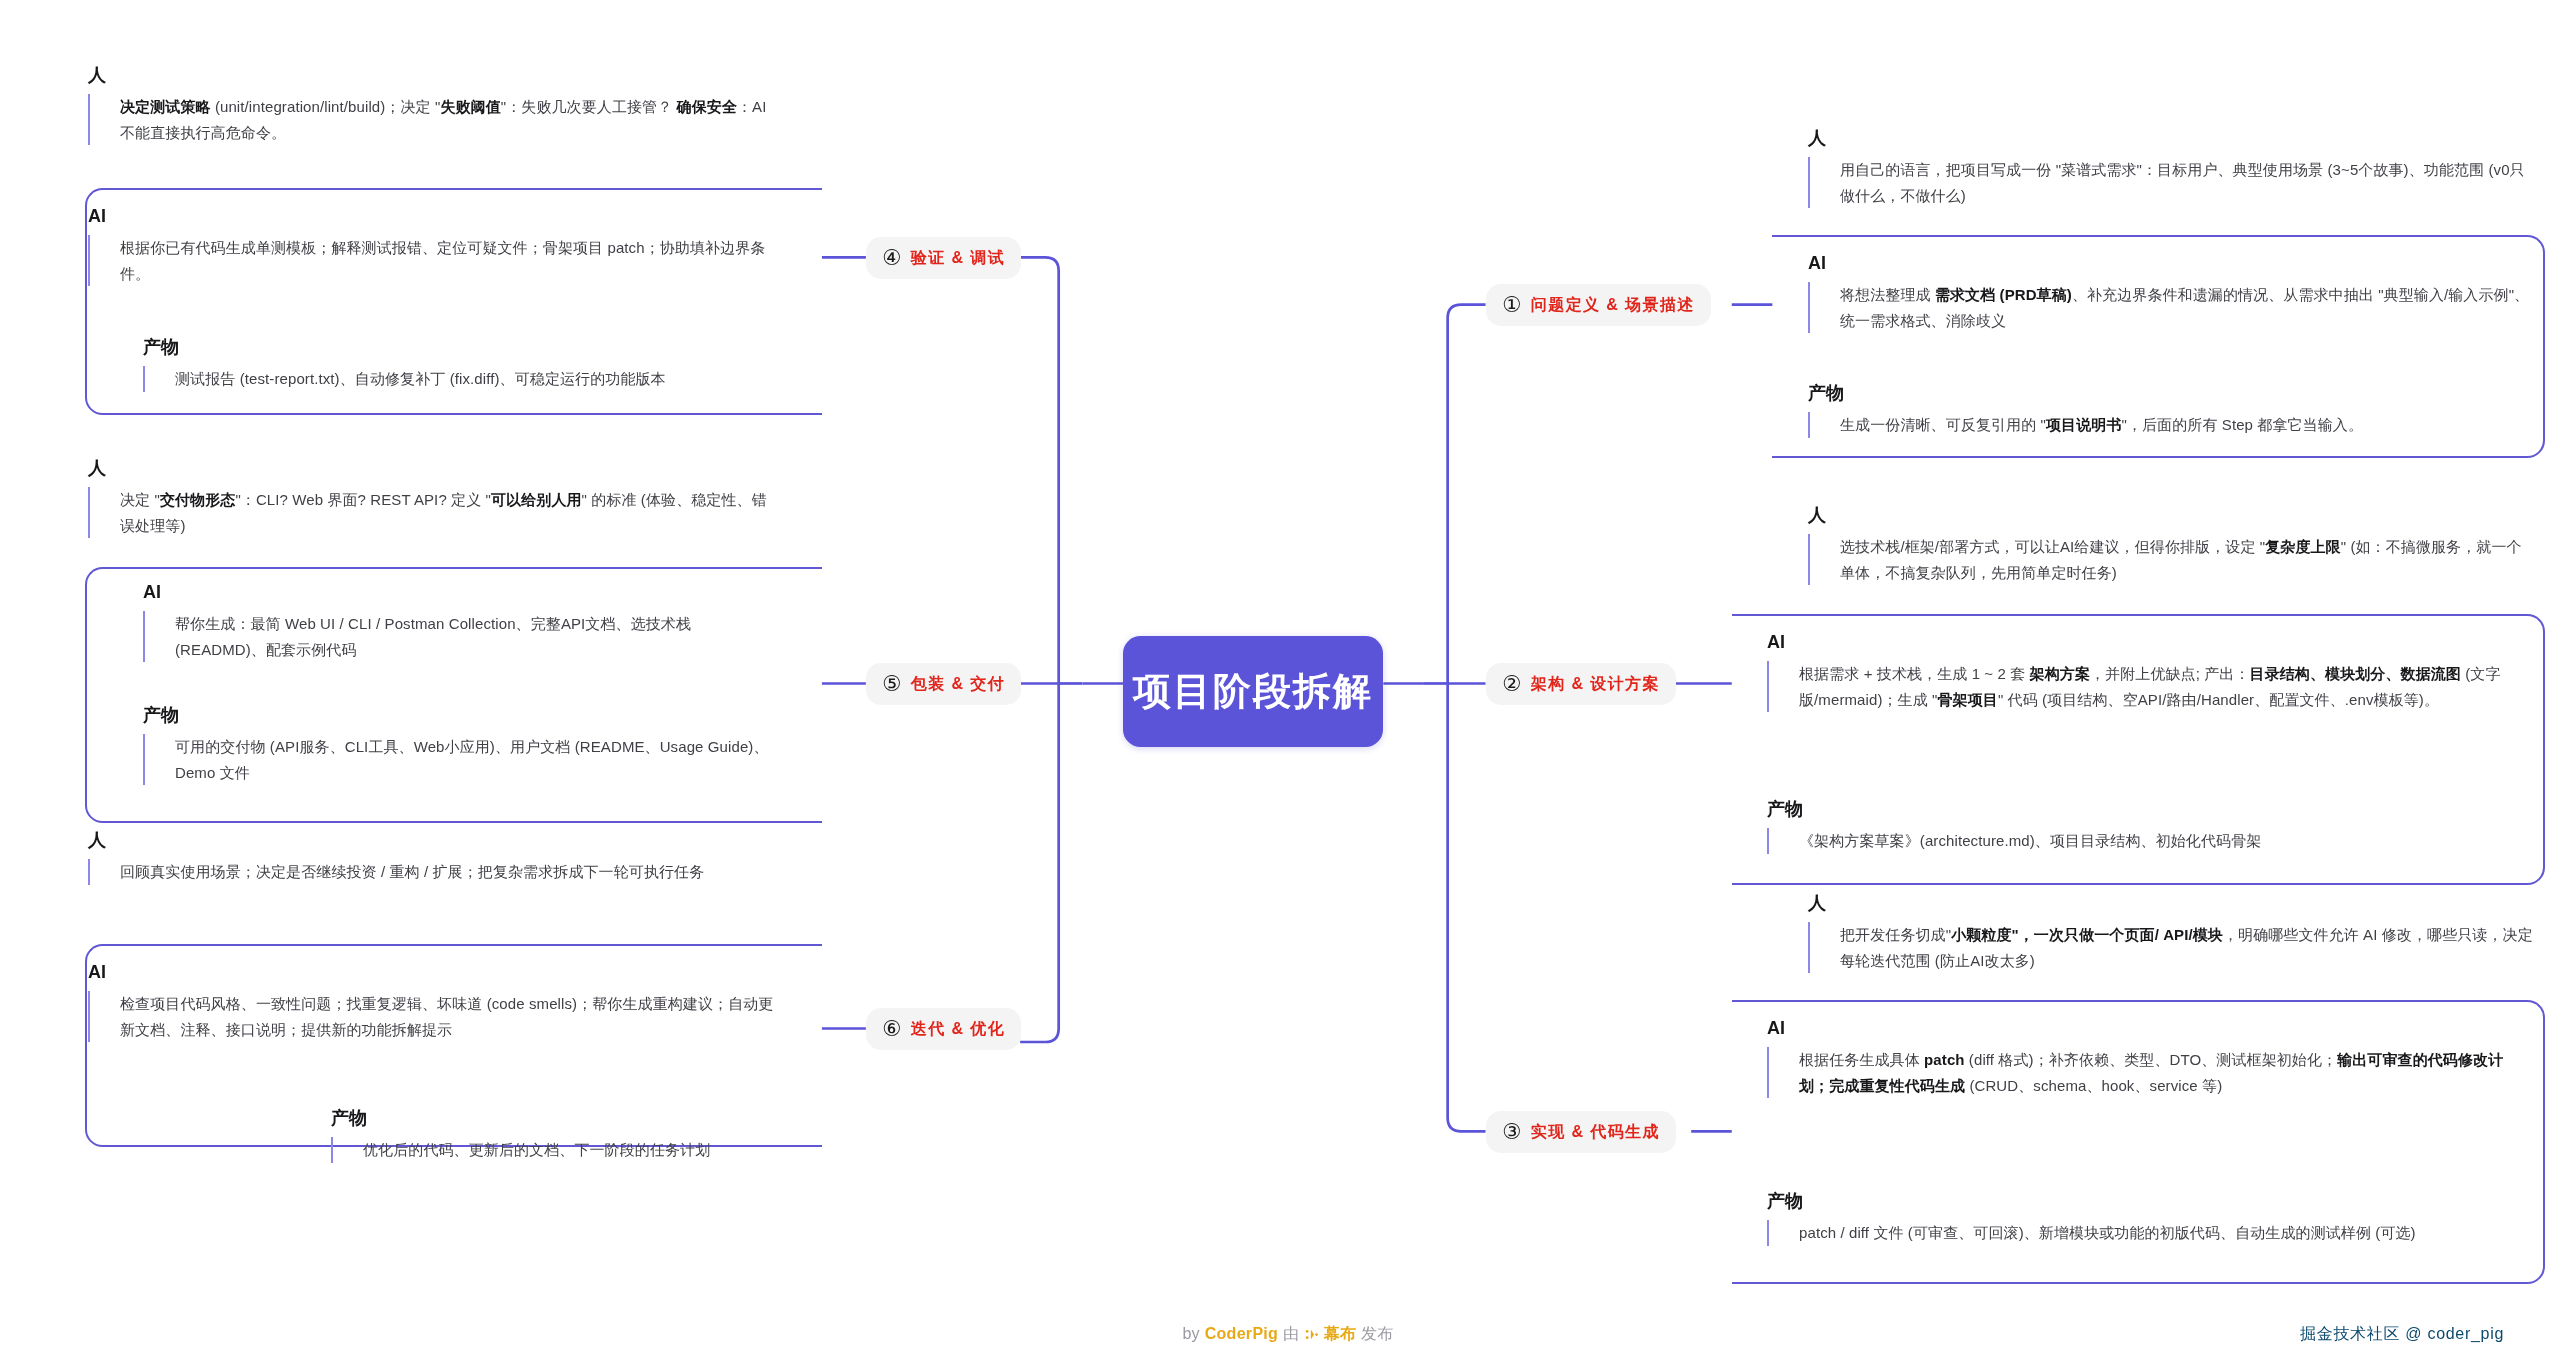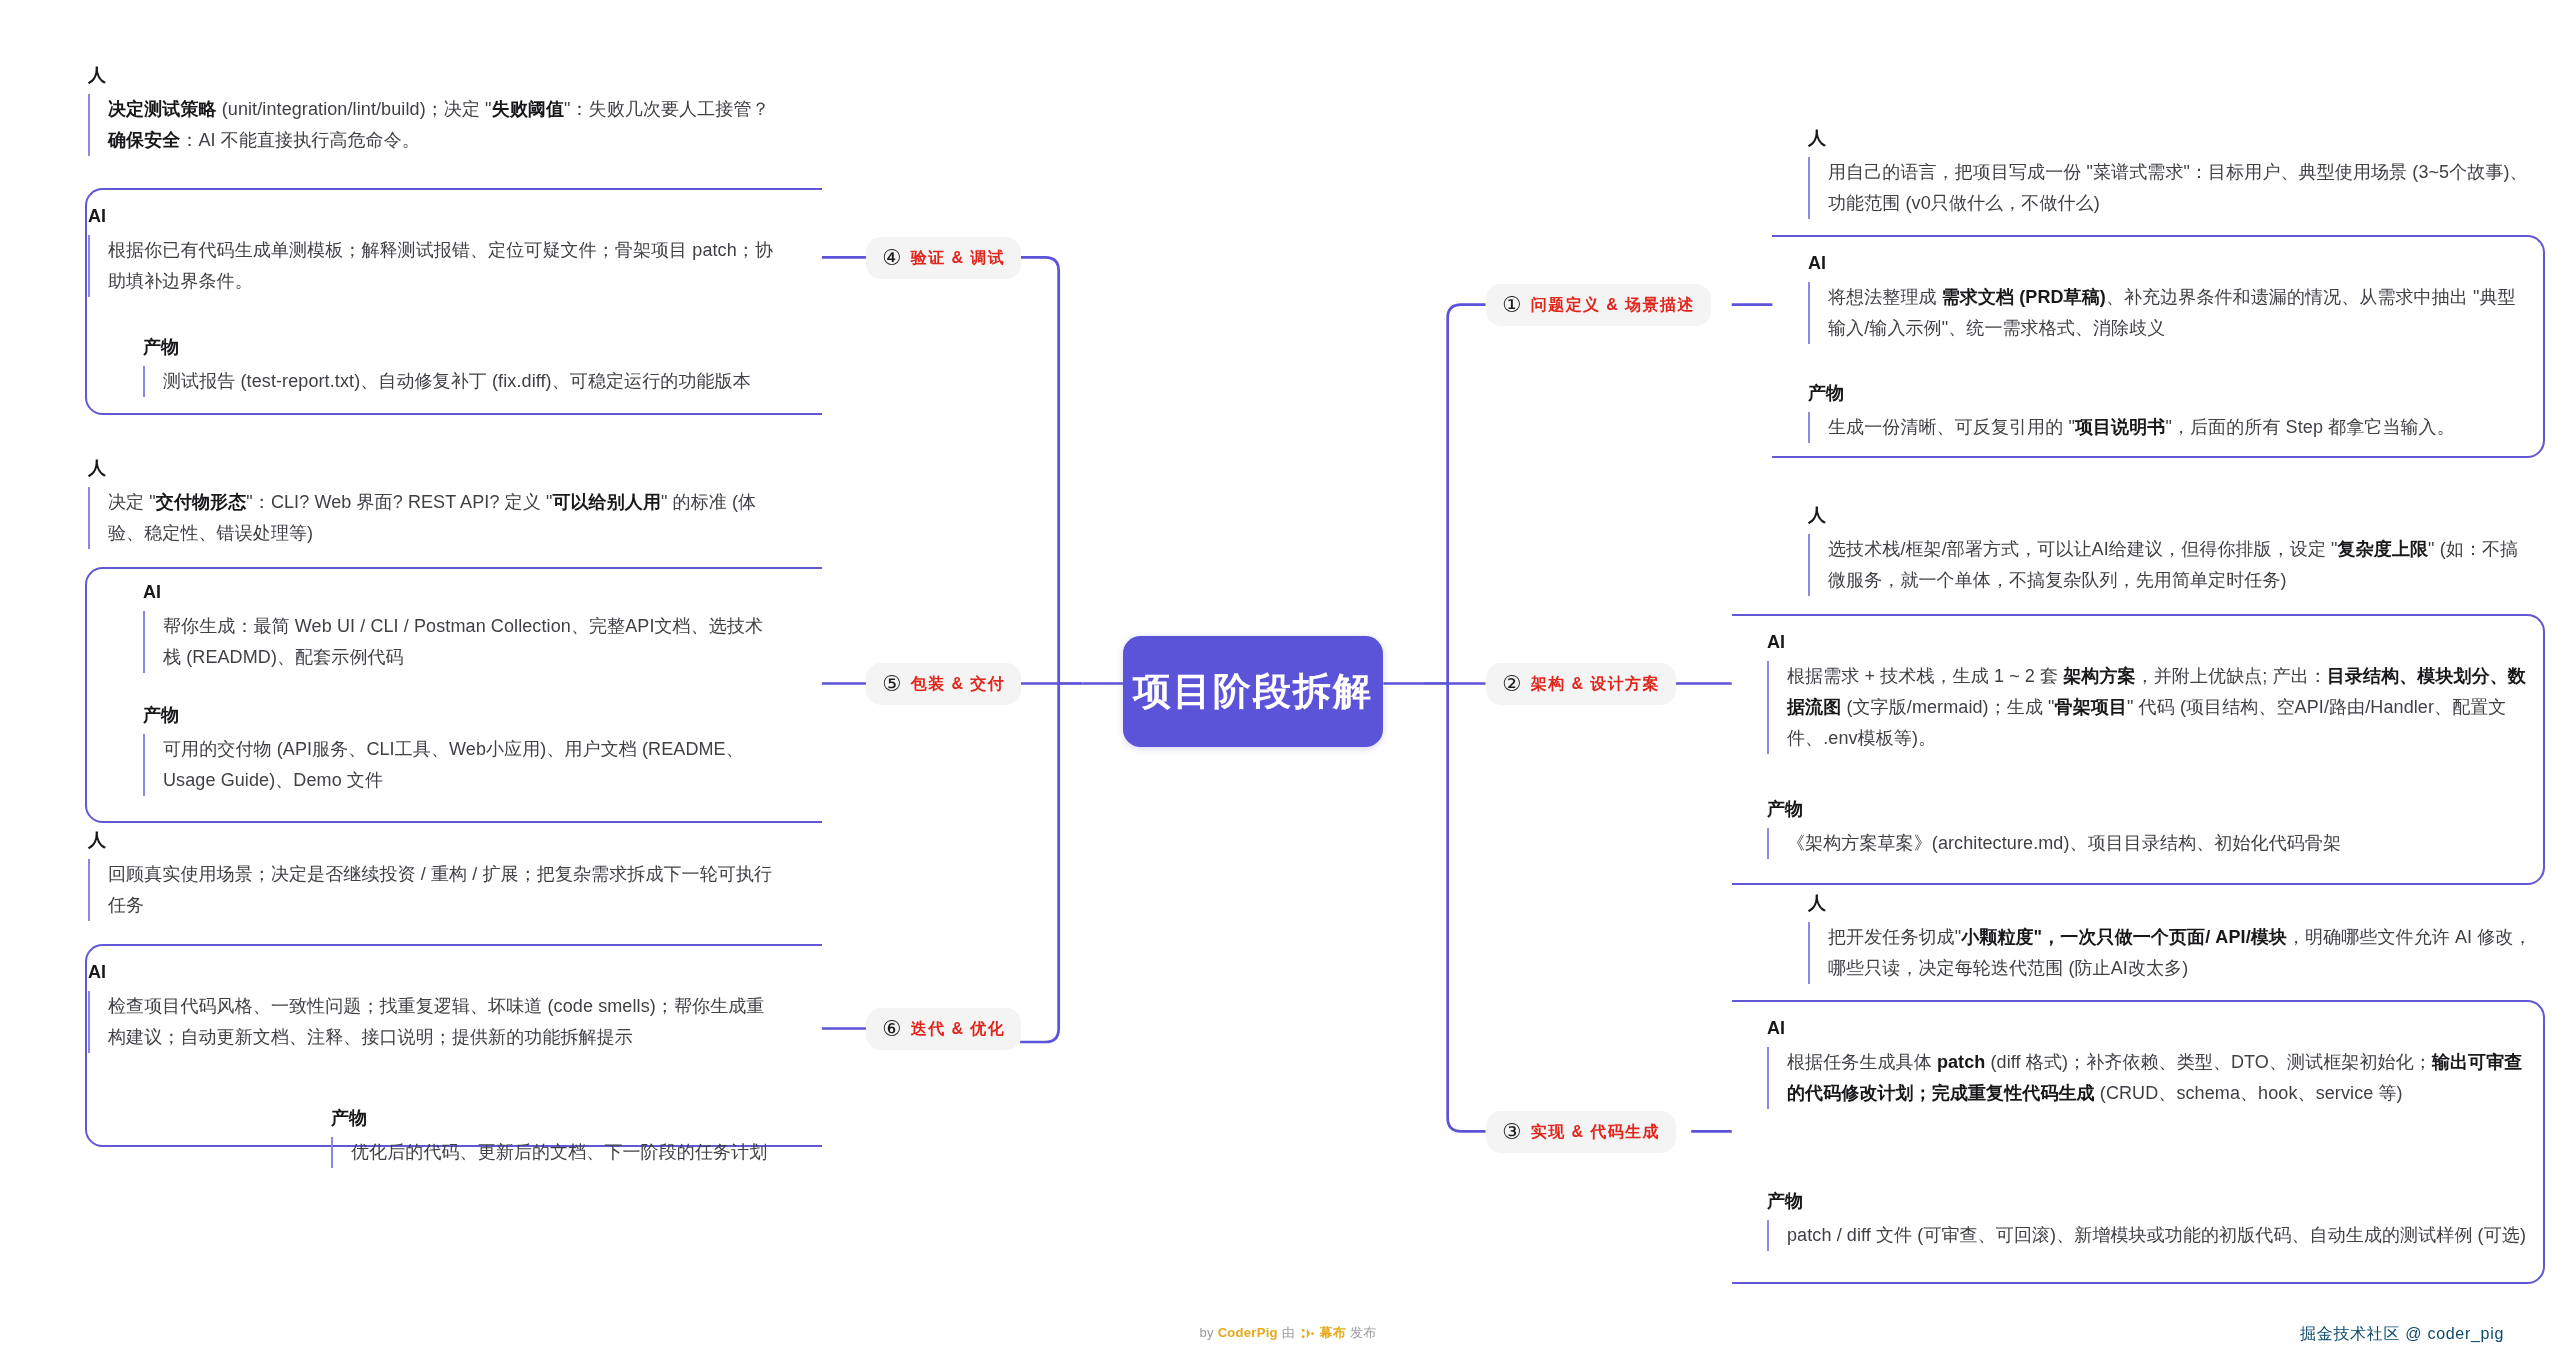--- a/index.html
+++ b/index.html
@@ -60,22 +60,22 @@
   }
   .leaf-title{
     font-size:18px;
     font-weight:700;
     color:#18181b;
     margin:0 0 8px 0;
     line-height:1.1;
   }
   .leaf-body{
     border-left:2.7px solid #8d87e8;
-    padding-left:18px;
-    font-size:18px;
+    padding-left:30px;
+    font-size:15px;
     line-height:1.72;
     color:#3f3f46;
     letter-spacing:0.1px;
   }
   .leaf-body b{color:#18181b;font-weight:700;}
 
   
   .group-frame{
     position:absolute;
     border:2px solid #6258d5;
@@ -94,21 +94,21 @@
     border-top-left-radius:17.6px;
     border-bottom-left-radius:17.6px;
     border-top-right-radius:0;border-bottom-right-radius:0;
   }
 
   
   .footer-center{
     position:absolute;
     left:0;right:0;
     text-align:center;
-    font-size:13px;
+    font-size:16px;
     color:#9a9aa2;
     letter-spacing:0.3px;
   }
   .footer-center .brand{color:#e8a917;font-weight:600;}
   .mubu-dot{
     display:inline-block;
     vertical-align:middle;
     margin:0 4.7px;
     width:15px;height:15px;
   }

